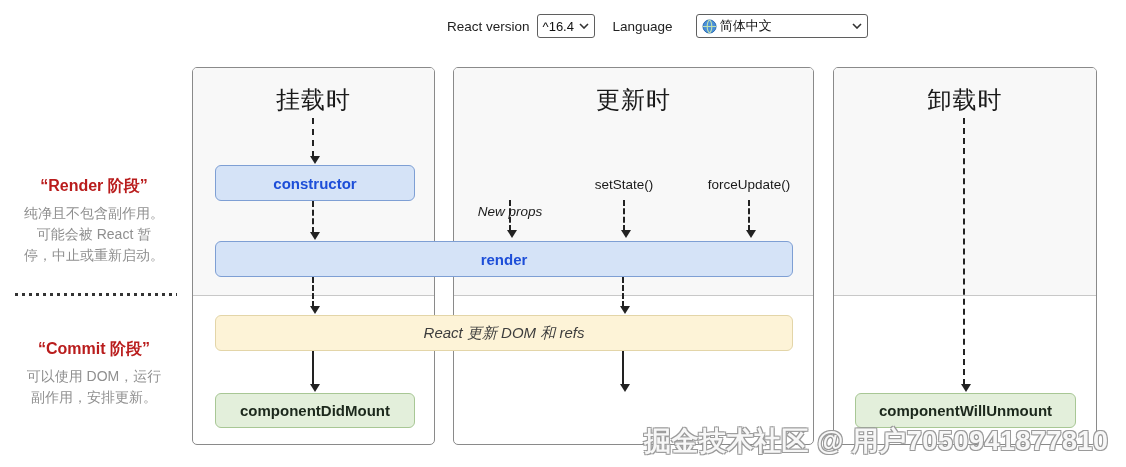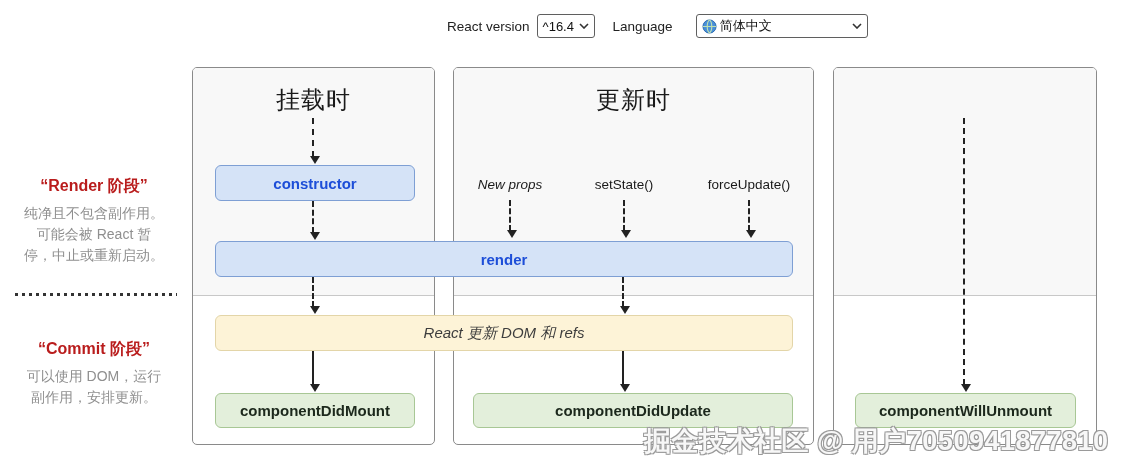--- a/index.html
+++ b/index.html
@@ -120,39 +120,39 @@
   <div class="panel" style="left:192px;width:243px;">
     <div class="render-zone"></div>
     <div class="panel-title">挂载时</div>
   </div>
   <div class="panel" style="left:453px;width:361px;">
     <div class="render-zone"></div>
     <div class="panel-title">更新时</div>
   </div>
   <div class="panel" style="left:833px;width:264px;">
     <div class="render-zone"></div>
+    <div class="panel-title">卸载时</div>
   </div>
 
-  <div class="trigger italic" style="left:510px;">New props</div>
+  <div class="trigger italic" style="left:510px;margin-top:27px;">New props</div>
   <div class="trigger" style="left:624px;">setState()</div>
   <div class="trigger" style="left:749px;">forceUpdate()</div>
 
   <div class="arrow" style="left:312px;top:118px;height:39px;"></div>
   <div class="arrow" style="left:312px;top:201px;height:32px;"></div>
   <div class="arrow" style="left:509px;top:200px;height:31px;"></div>
   <div class="arrow" style="left:623px;top:200px;height:31px;"></div>
   <div class="arrow" style="left:748px;top:200px;height:31px;"></div>
   <div class="arrow" style="left:312px;top:277px;height:30px;"></div>
   <div class="arrow" style="left:622px;top:277px;height:30px;"></div>
   <div class="arrow solid" style="left:312px;top:351px;height:34px;"></div>
   <div class="arrow solid" style="left:622px;top:351px;height:34px;"></div>
   <div class="arrow" style="left:963px;top:118px;height:267px;"></div>
 
   <div class="lbox blue" style="left:215px;top:165px;width:200px;">constructor</div>
   <div class="lbox blue" style="left:215px;top:241px;width:578px;">render</div>
   <div class="lbox yellow" style="left:215px;top:315px;width:578px;">React 更新 DOM 和 refs</div>
   <div class="lbox green" style="left:215px;top:393px;width:200px;height:35px;">componentDidMount</div>
-  <div class="lbox green" style="left:473px;top:393px;width:320px;height:35px;">componentDidUpdate</div>
   <div class="lbox green" style="left:855px;top:393px;width:221px;height:35px;">componentWillUnmount</div>
 
   <div class="watermark">掘金技术社区 @ 用户7050941877810</div>
 
 </div>
 
 </body></html>

